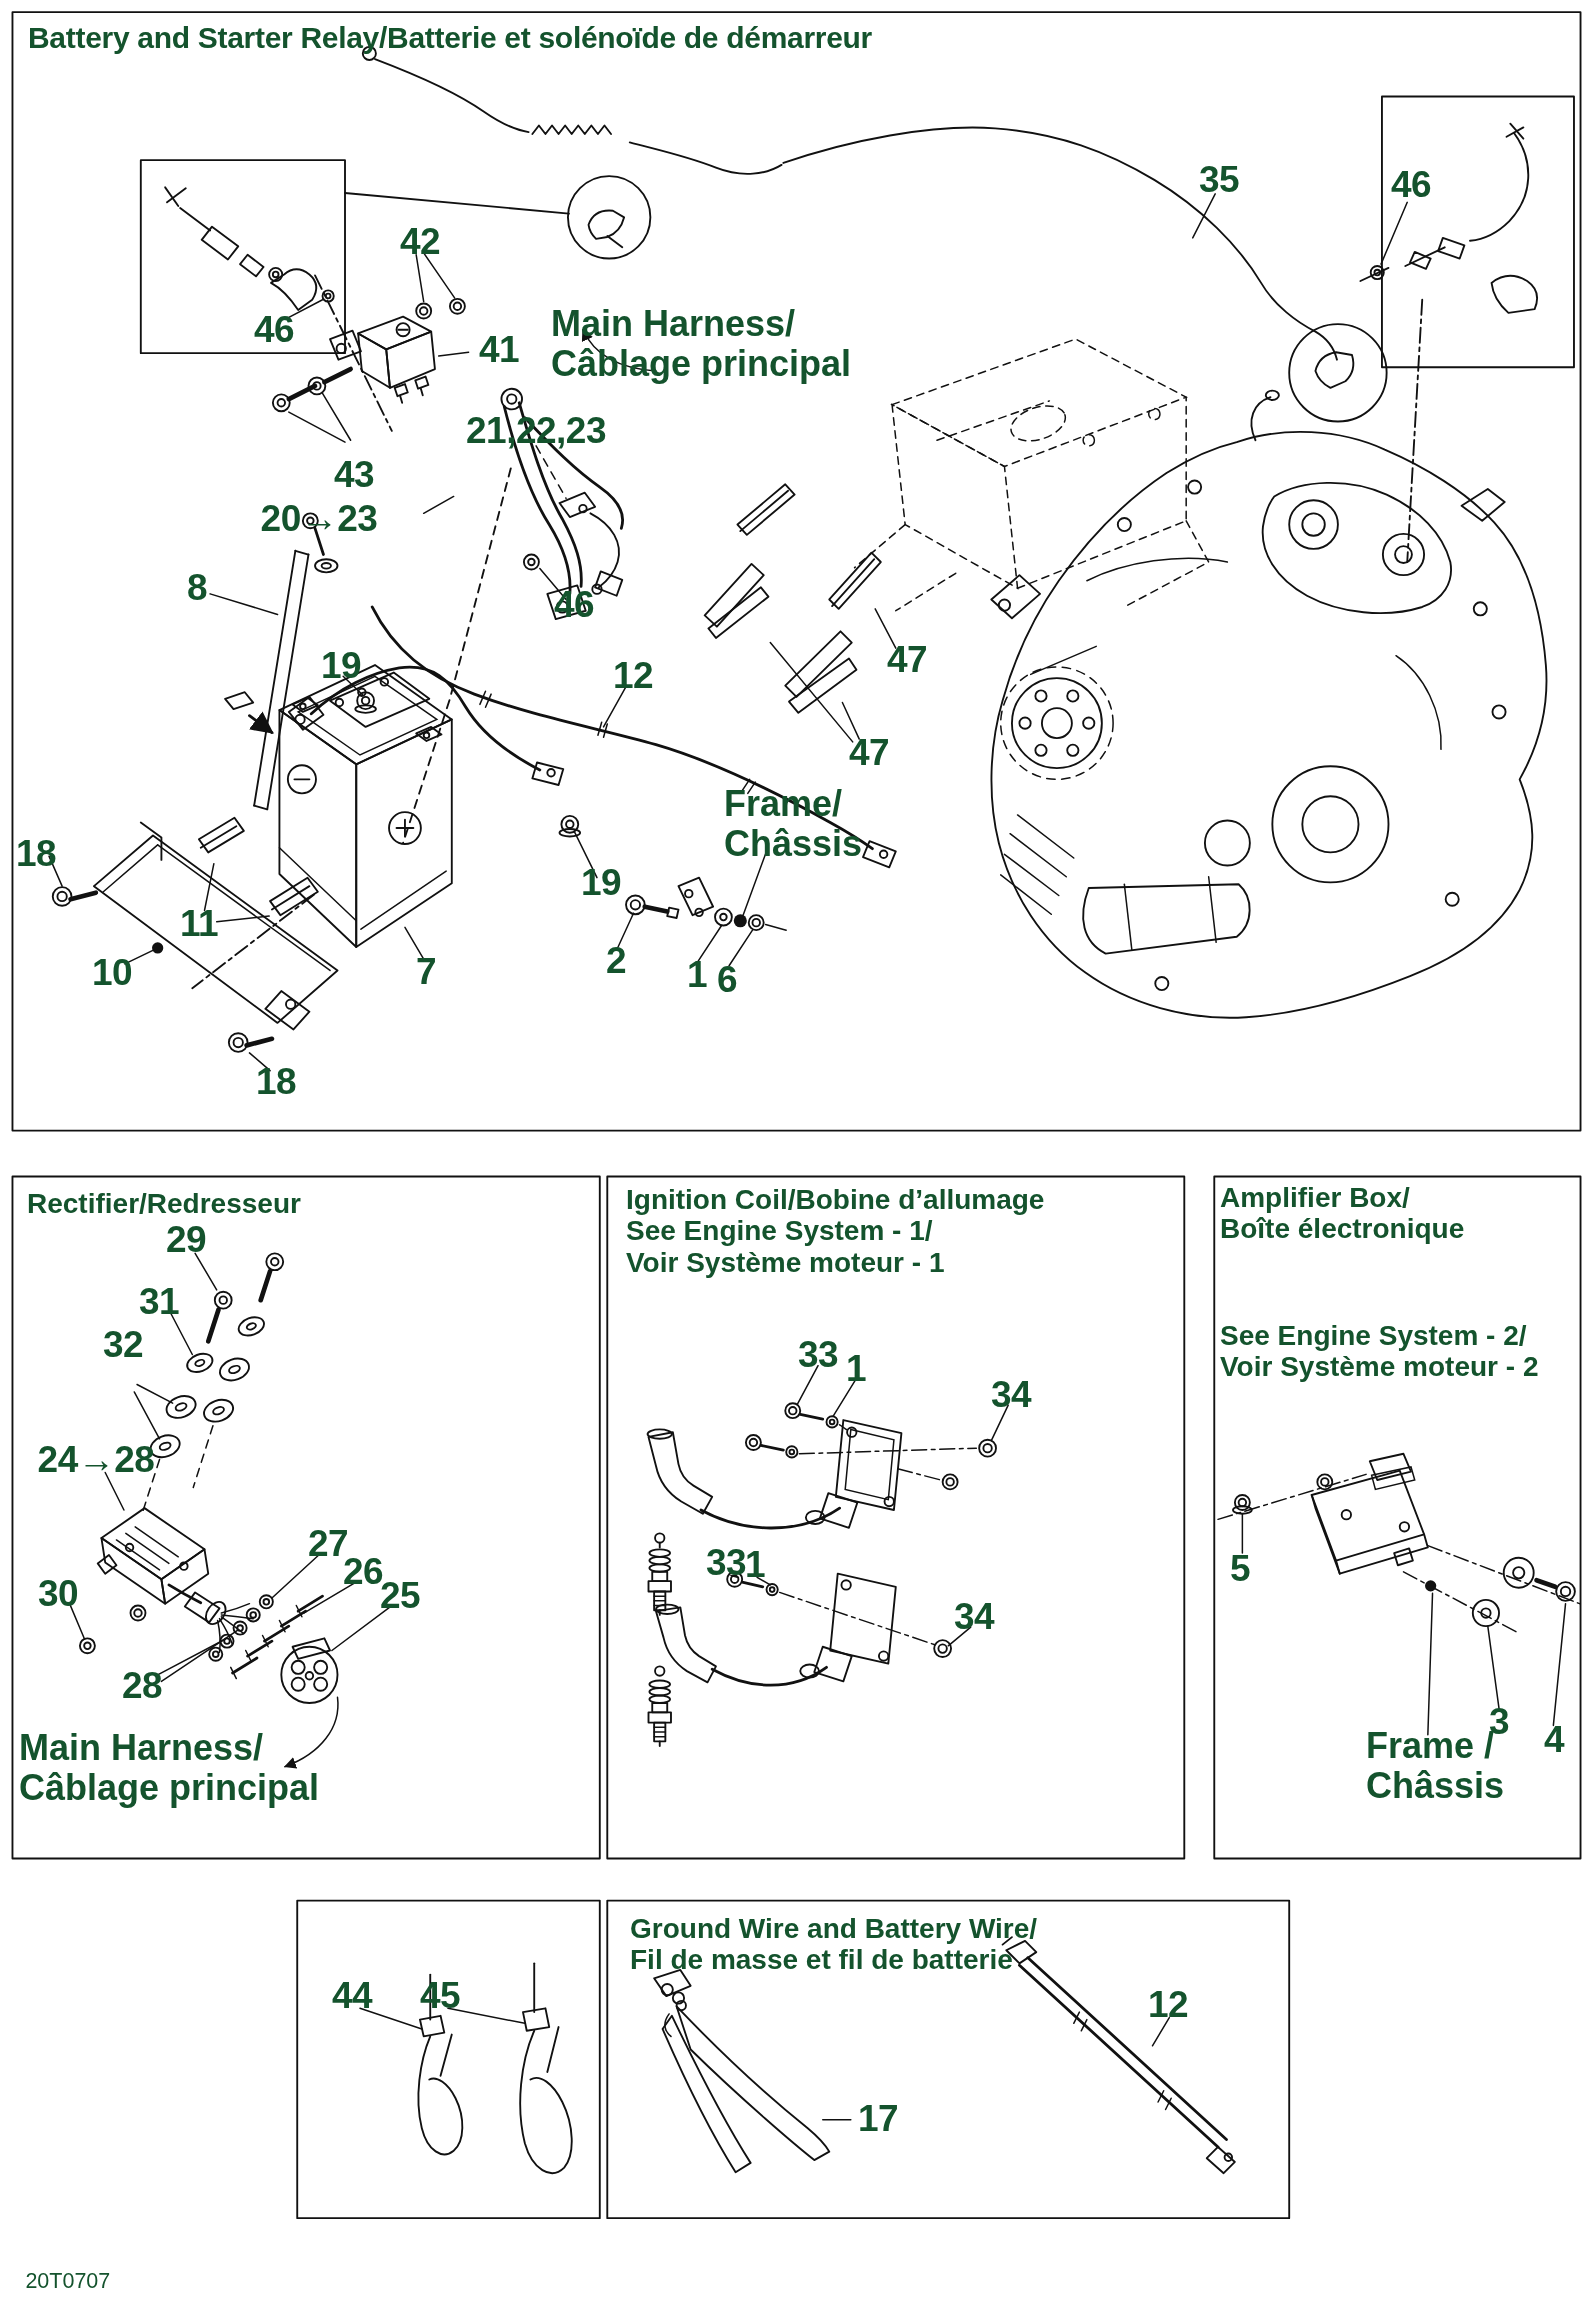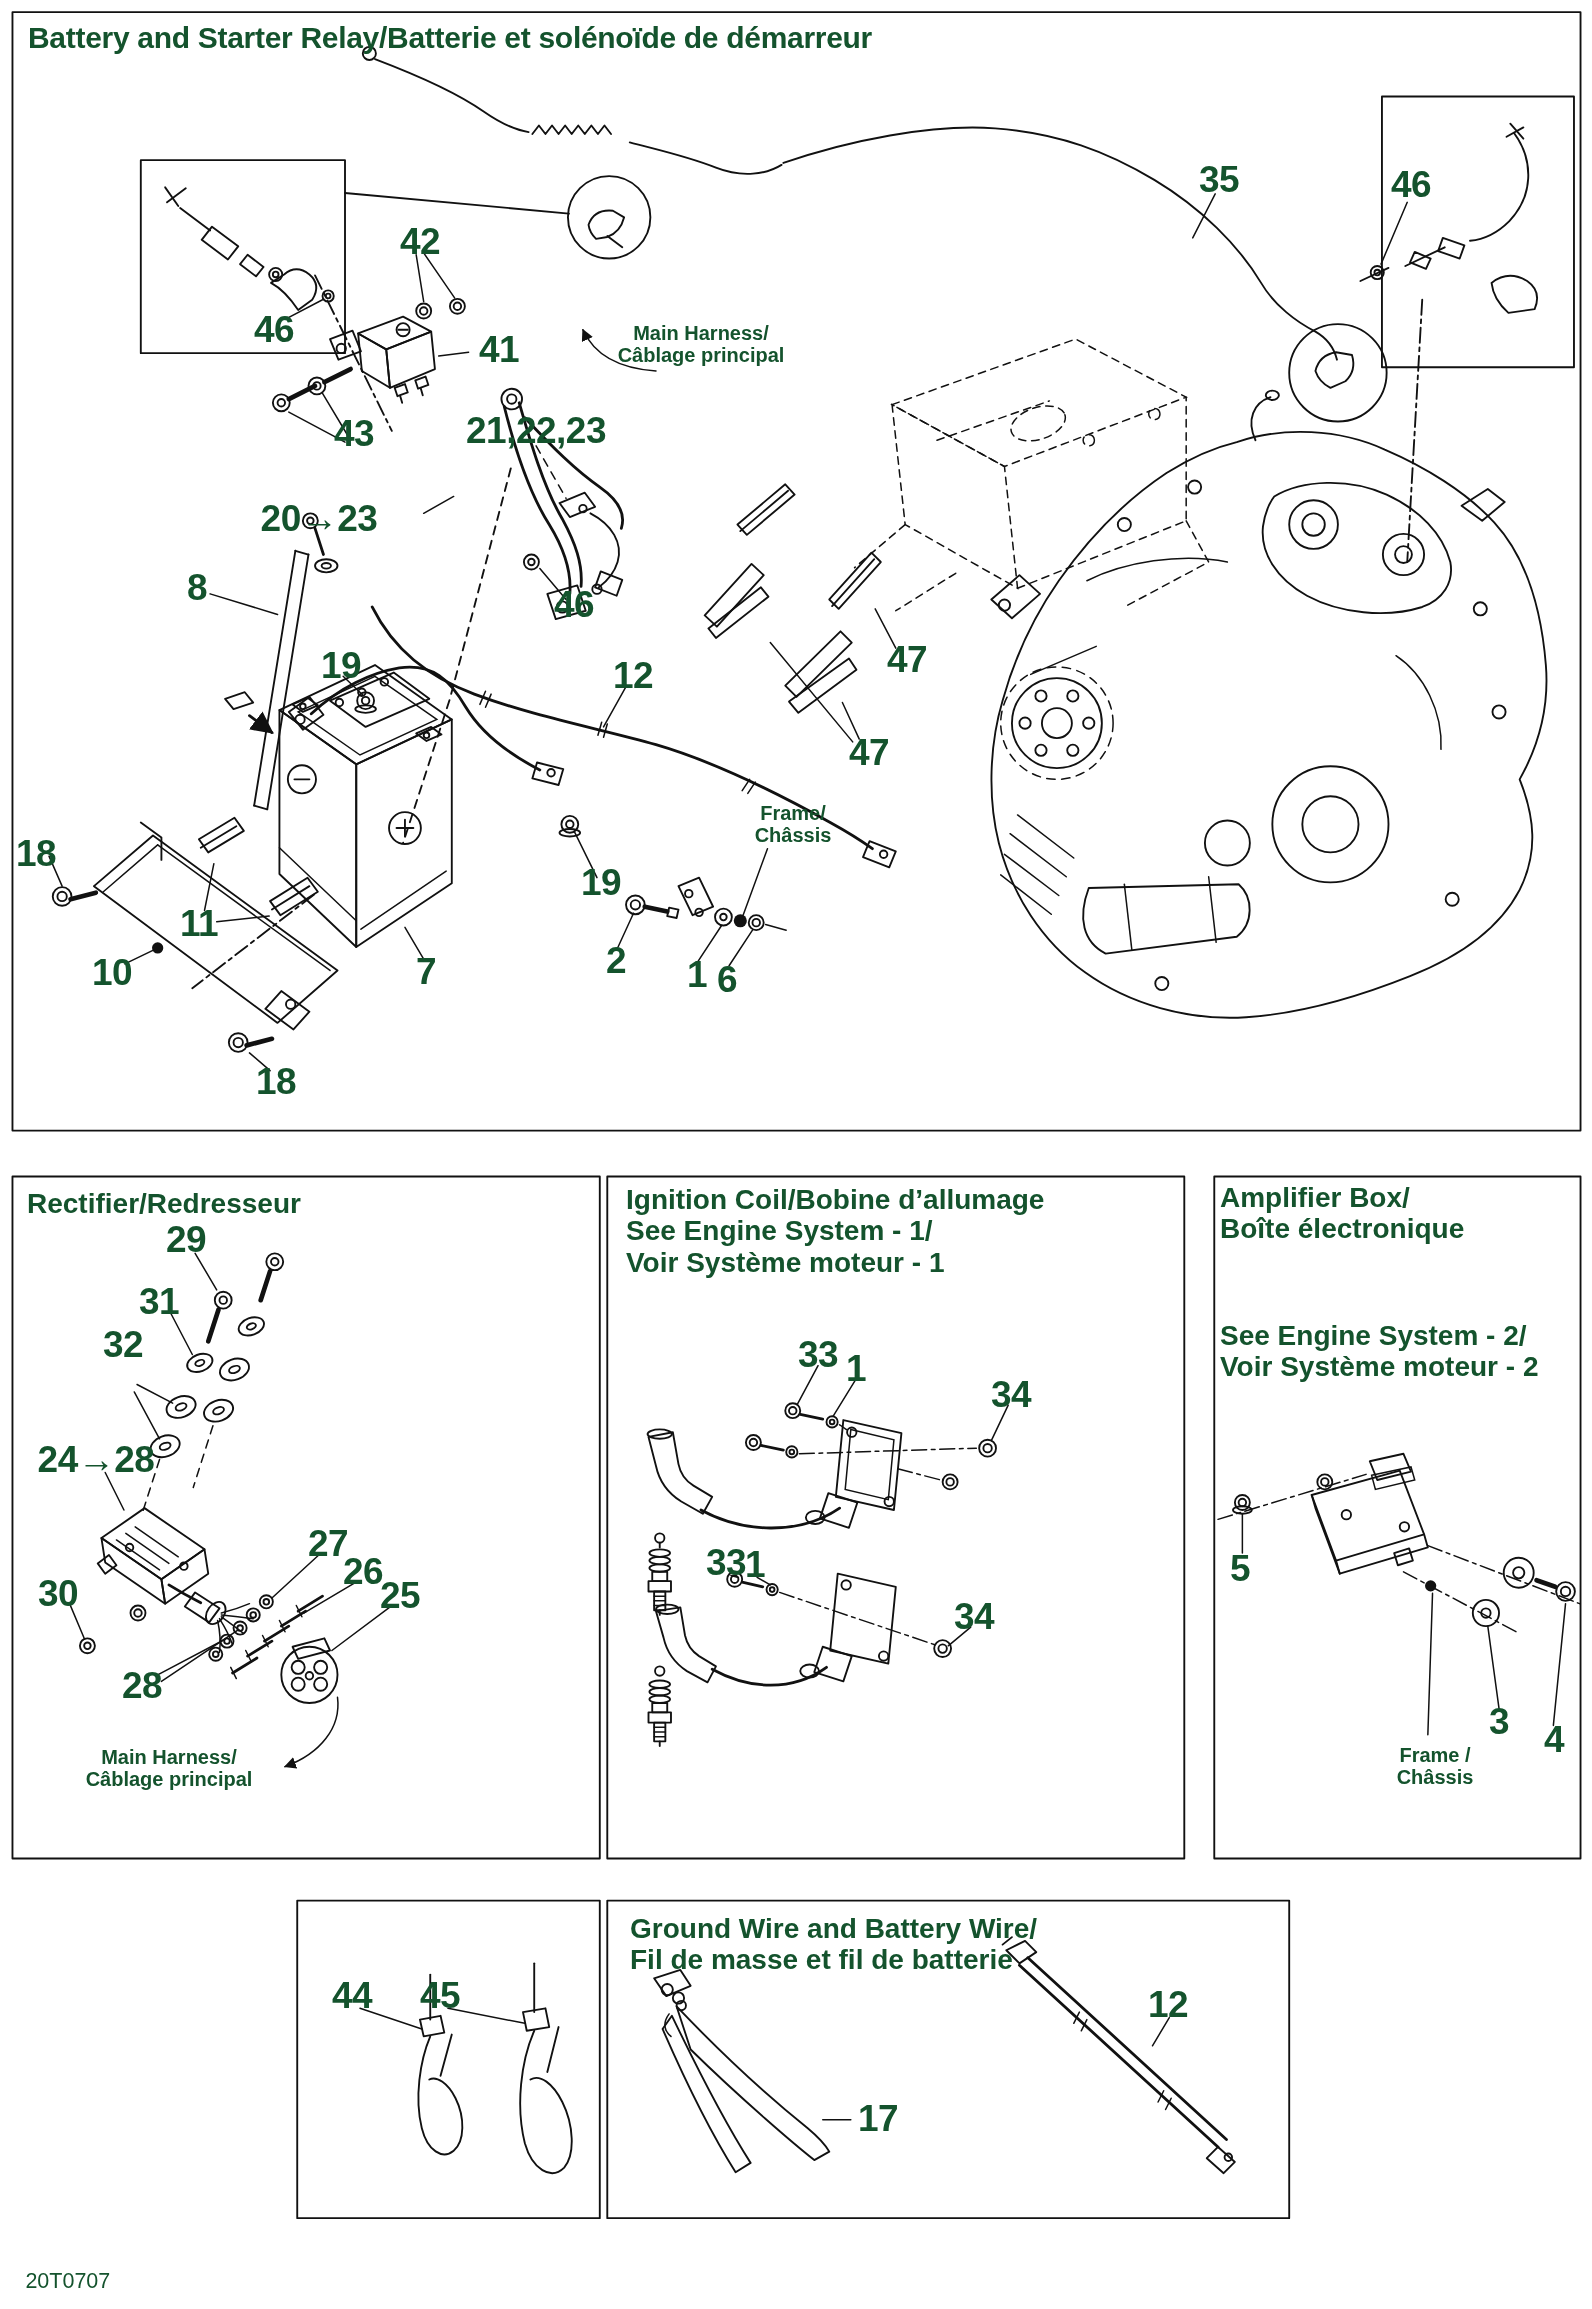--- a/index.html
+++ b/index.html
@@ -9,21 +9,21 @@
   .tn{fill:none;stroke:#111;stroke-width:1.6;stroke-linecap:round;}
   .w3{fill:none;stroke:#111;stroke-width:3;stroke-linecap:round;}
   .w5{fill:none;stroke:#111;stroke-width:5;stroke-linecap:round;}
   .dsh{stroke-dasharray:9 7;}
   .dd{stroke-dasharray:16 5 4 5;}
   .fl{fill:#111;stroke:none;}
   .lbl{position:absolute;font-weight:bold;color:#14532d;white-space:pre-line;line-height:1.12;}
   .num{font-size:37px;transform:translate(-50%,-50%);text-align:center;letter-spacing:-0.5px;}
   .ttl{font-size:30px;letter-spacing:-0.3px;}
   .sub{font-size:28px;}
-  .ctr{transform:translate(-50%,-50%);text-align:center;font-size:20px;}
+  .ctr{transform:translate(-50%,-50%);font-size:36px;}
   .code{font-size:21.5px;font-weight:normal;letter-spacing:0;margin-left:16px;}
 </style>
 </head>
 <body>
 
 <svg width="1593" height="2309" viewBox="0 0 1700 2465">
   <defs>
     <marker id="ah" viewBox="0 0 10 10" refX="9" refY="5" markerWidth="8" markerHeight="8" orient="auto-start-reverse">
       <path d="M0,0 L10,5 L0,10 z" fill="#111"></path>
     </marker>
@@ -574,21 +574,21 @@
 </svg>
 
 <div class="lbl ttl" style="left:28px;top:20.6px">Battery and Starter Relay/Batterie et solénoïde de démarreur</div>
 
 <div class="lbl num" style="left:274px;top:330px">46</div>
 <div class="lbl num" style="left:420px;top:242px">42</div>
 <div class="lbl num" style="left:499px;top:350px">41</div>
 <div class="lbl ctr" style="left:701px;top:344px">Main Harness/
 Câblage principal</div>
 <div class="lbl num" style="left:536px;top:431px">21,22,23</div>
-<div class="lbl num" style="left:354px;top:434px">43</div>
+<div class="lbl num" style="left:354px;top:475px">43</div>
 <div class="lbl num" style="left:319px;top:519px">20→23</div>
 <div class="lbl num" style="left:574px;top:605px">46</div>
 <div class="lbl num" style="left:197px;top:588px">8</div>
 <div class="lbl num" style="left:341px;top:666px">19</div>
 <div class="lbl num" style="left:633px;top:676px">12</div>
 <div class="lbl num" style="left:907px;top:660px">47</div>
 <div class="lbl num" style="left:869px;top:753px">47</div>
 <div class="lbl num" style="left:1219px;top:180px">35</div>
 <div class="lbl num" style="left:1411px;top:185px">46</div>
 <div class="lbl ctr" style="left:793px;top:824px">Frame/

